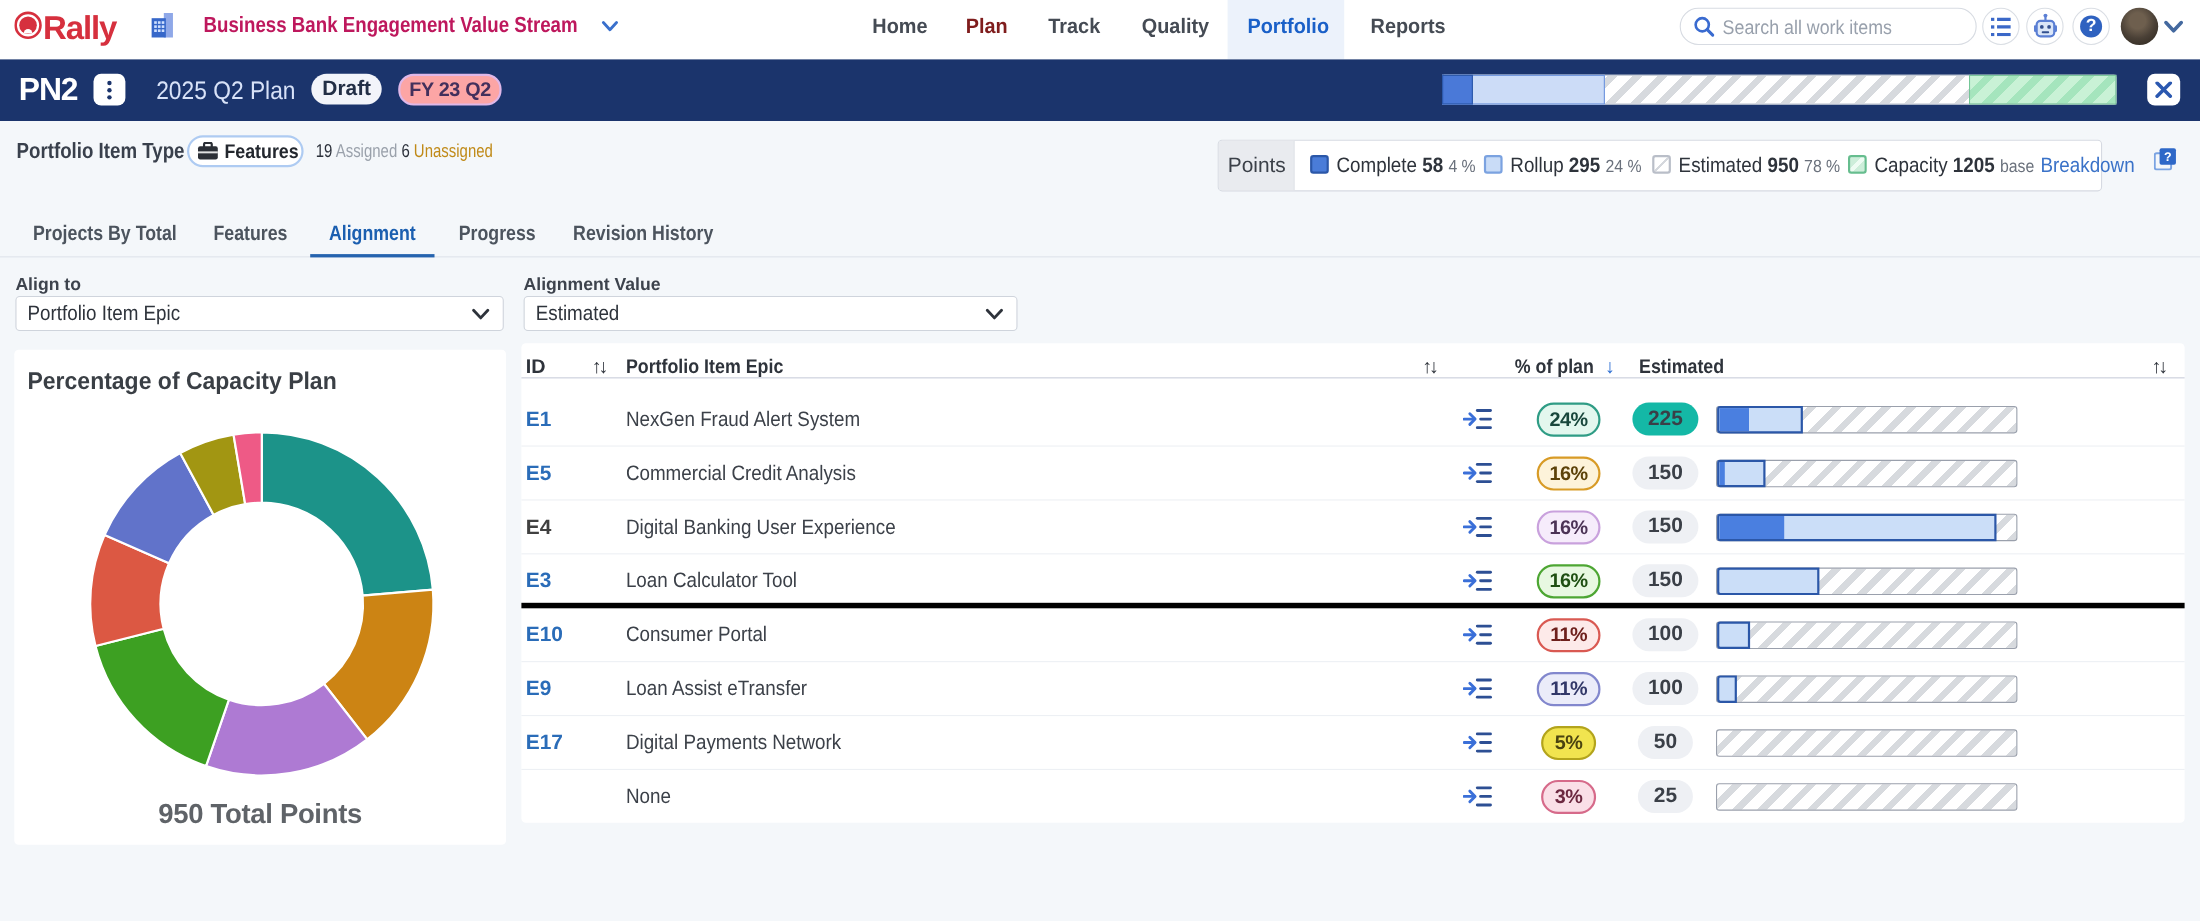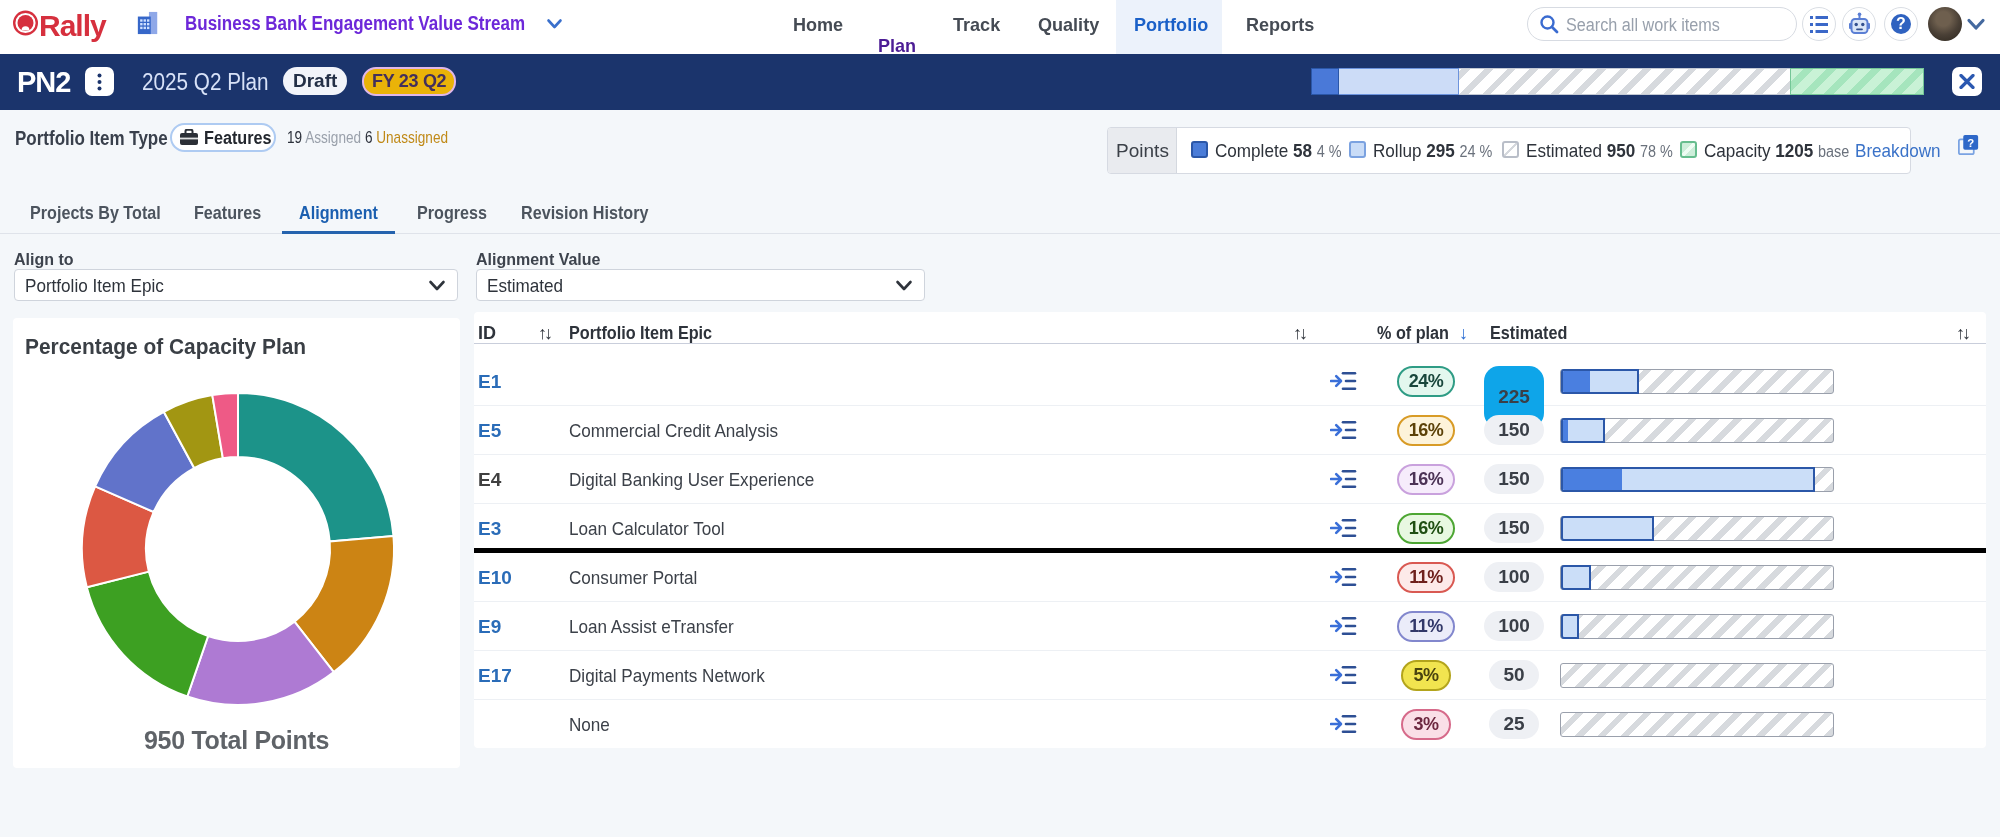--- a/index.html
+++ b/index.html
@@ -29,28 +29,28 @@
       <rect x="11.9" y="9" width="2.6" height="2.6"></rect>
   <rect x="4.5" y="13" width="2.6" height="2.6"></rect>
       <rect x="8.2" y="13" width="2.6" height="2.6"></rect>
       <rect x="11.9" y="13" width="2.6" height="2.6"></rect>
   <rect x="4.5" y="17" width="2.6" height="2.6"></rect>
       <rect x="8.2" y="17" width="2.6" height="2.6"></rect>
       <rect x="11.9" y="17" width="2.6" height="2.6"></rect>
  </g>
 </svg>
 
-<div class="abs" style="left:185px;top:12px;font-size:20px;font-weight:700;color:#6d28d9;"><span class="sx85">Business Bank Engagement Value Stream</span></div>
+<div class="abs" style="left:185px;top:12px;font-size:20px;font-weight:700;color:#be185d;"><span class="sx85">Business Bank Engagement Value Stream</span></div>
 <svg class="abs" style="left:546px;top:18px;" width="17" height="12" viewBox="0 0 17 12">
     <polyline points="2.5,2.5 8.5,9 14.5,2.5" fill="none" stroke="#3a70cc" stroke-width="2.6" stroke-linecap="round" stroke-linejoin="round"></polyline>
   </svg>
 
 <div class="abs" style="left:1116px;top:0;width:106px;height:54px;background:#ecf2fb;"></div>
 <div class="abs" style="left:793px;top:14px;font-size:19px;font-weight:700;color:#454b54;"><span class="sx95">Home</span></div>
-<div class="abs" style="left:878px;top:14px;font-size:19px;font-weight:700;color:#4c1d95;margin-top:21px;"><span class="sx95">Plan</span></div>
+<div class="abs" style="left:878px;top:14px;font-size:19px;font-weight:700;color:#7f1d1d;"><span class="sx95">Plan</span></div>
 <div class="abs" style="left:953px;top:14px;font-size:19px;font-weight:700;color:#454b54;"><span class="sx95">Track</span></div>
 <div class="abs" style="left:1038px;top:14px;font-size:19px;font-weight:700;color:#454b54;"><span class="sx95">Quality</span></div>
 <div class="abs" style="left:1134px;top:14px;font-size:19px;font-weight:700;color:#1a60c8;"><span class="sx95">Portfolio</span></div>
 <div class="abs" style="left:1246px;top:14px;font-size:19px;font-weight:700;color:#454b54;"><span class="sx95">Reports</span></div>
 
 <div class="abs" style="left:1527px;top:7px;width:270px;height:34px;border:1.5px solid #d7dbe2;border-radius:17px;background:#fff;"></div>
 <svg class="abs" style="left:1539px;top:14px;" width="20" height="20" viewBox="0 0 20 20">
     <circle cx="8.5" cy="8.5" r="6" fill="none" stroke="#3a6bd0" stroke-width="2.4"></circle>
     <line x1="13" y1="13" x2="18" y2="18" stroke="#3a6bd0" stroke-width="2.8" stroke-linecap="round"></line>
   </svg>
@@ -92,21 +92,21 @@
 <div class="abs" style="left:85px;top:67px;width:29px;height:29px;background:#fff;border-radius:7px;"></div>
 <svg class="abs" style="left:96px;top:73px;" width="7" height="18" viewBox="0 0 7 18">
     <g fill="#1b346c">
       <circle cx="3.5" cy="2.5" r="2"></circle>
       <circle cx="3.5" cy="9" r="2"></circle>
       <circle cx="3.5" cy="15.5" r="2"></circle>
     </g>
   </svg>
 <div class="abs" style="left:142px;top:69px;font-size:23px;color:#d8e2f8;"><span class="sx9">2025 Q2 Plan</span></div>
 <div class="abs" style="left:283px;top:67px;"><span style="display:inline-block;background:#f2f4fa;color:#232f46;border-radius:14px;font-size:19px;font-weight:700;padding:3px 10px;">Draft</span></div>
-<div class="abs" style="left:362px;top:67px;"><span style="display:inline-block;background:#eab308;border:2px solid #dfb7e8;color:#43305c;border-radius:14px;font-size:18px;font-weight:700;padding:2px 8px;letter-spacing:-0.3px;">FY 23 Q2</span></div>
+<div class="abs" style="left:362px;top:67px;"><span style="display:inline-block;background:#fca5a5;border:2px solid #dfb7e8;color:#43305c;border-radius:14px;font-size:18px;font-weight:700;padding:2px 8px;letter-spacing:-0.3px;">FY 23 Q2</span></div>
 
 <div class="abs" style="left:1311px;top:68px;width:613px;height:27px;background:#fff;border-radius:2px;">
  <div class="abs hatchgray" style="left:0;top:0;width:613px;height:27px;border:1px solid #c3c9d4;"></div>
  <div class="abs hatchgreen" style="left:479px;top:0;width:134px;height:27px;border:1px solid #74c697;"></div>
  <div class="abs" style="left:0;top:0;width:148px;height:27px;background:#ccdcf7;border:1px solid #6c93dd;"></div>
  <div class="abs" style="left:0;top:0;width:28px;height:27px;background:#4a79d8;border:1px solid #2b57a8;"></div>
 </div>
 <div class="abs" style="left:1952px;top:67px;width:30px;height:29px;background:#fff;border-radius:7px;"></div>
 <svg class="abs" style="left:1959px;top:74px;" width="16" height="15" viewBox="0 0 16 15">
     <g stroke="#2b58b0" stroke-width="3.2" stroke-linecap="round">
@@ -183,33 +183,34 @@
  <div class="abs" style="left:4px;top:11px;font-size:18px;font-weight:700;color:#2e333b;">ID</div>
  <div class="abs" style="left:64px;top:11px;font-size:18px;color:#2e333b;letter-spacing:-3px;">↑↓</div>
  <div class="abs" style="left:95px;top:11px;font-size:18px;font-weight:700;color:#2e333b;"><span class="sx9">Portfolio Item Epic</span></div>
  <div class="abs" style="left:819px;top:11px;font-size:18px;color:#2e333b;letter-spacing:-3px;">↑↓</div>
  <div class="abs" style="left:903px;top:11px;font-size:18px;font-weight:700;color:#2e333b;"><span class="sx9">% of plan</span></div>
  <div class="abs" style="left:985px;top:11px;font-size:18px;color:#2a6cd2;">↓</div>
  <div class="abs" style="left:1016px;top:11px;font-size:18px;font-weight:700;color:#2e333b;"><span class="sx9">Estimated</span></div>
  <div class="abs" style="left:1482px;top:11px;font-size:18px;color:#2e333b;letter-spacing:-3px;">↑↓</div>
 <div class="abs" style="left:0;top:44.5px;width:1512px;height:49px;border-bottom:1px solid #edf0f4;">
   <div class="abs" style="left:4px;top:0;height:49px;line-height:49px;font-weight:700;color:#2a6cb8;font-size:19px;">E1</div>
+  <div class="abs" style="left:95px;top:0;height:49px;line-height:49px;color:#3c4149;font-size:19px;"><span class="sx9">NexGen Fraud Alert System</span></div>
   <div class="abs" style="left:856px;top:13px;"><svg width="27" height="22" viewBox="0 0 27 22">
  <g stroke="#2d4f94" stroke-width="2.6" stroke-linecap="round">
   <line x1="13" y1="3.2" x2="25" y2="3.2"></line>
   <line x1="16" y1="11" x2="25" y2="11"></line>
   <line x1="13" y1="18.8" x2="25" y2="18.8"></line>
  </g>
  <g stroke="#3a6fd8" stroke-width="2.6" stroke-linecap="round" fill="none">
   <line x1="1" y1="11" x2="10" y2="11"></line>
   <polyline points="6.2,6.2 11,11 6.2,15.8" stroke-linejoin="round"></polyline>
  </g>
 </svg></div>
   <div class="abs" style="left:906px;top:9px;width:92px;text-align:center;"><span style="display:inline-block;background:#e3f7ee;border:2px solid #2f9c85;color:#19473c;border-radius:16px;font-size:18px;font-weight:700;padding:3px 10px;letter-spacing:-0.5px;">24%</span></div>
-  <div class="abs" style="left:994px;top:9px;width:92px;text-align:center;"><span style="display:inline-block;background:#0ea5e9;border-radius:15px;font-size:19px;font-weight:700;color:#3a3f47;padding:20px 14px;">225</span></div>
+  <div class="abs" style="left:994px;top:9px;width:92px;text-align:center;"><span style="display:inline-block;background:#14b8a6;border-radius:15px;font-size:19px;font-weight:700;color:#3a3f47;padding:4px 14px;">225</span></div>
   <div class="abs hatchgray" style="left:1086px;top:12px;width:274px;height:25px;border:1px solid #9aa0ac;border-radius:3px;box-sizing:border-box;">
         <div style="position:absolute;left:0;top:-1px;bottom:-1px;width:78px;background:#cbdef8;border:2px solid #2b57a8;border-radius:3px 0 0 3px;box-sizing:border-box;overflow:hidden;">
           <div style="position:absolute;left:0;top:0;bottom:0;width:27px;background:#4a7fe0;"></div>
         </div>
       </div>
 </div>
 <div class="abs" style="left:0;top:93.5px;width:1512px;height:49px;border-bottom:1px solid #edf0f4;">
   <div class="abs" style="left:4px;top:0;height:49px;line-height:49px;font-weight:700;color:#2a6cb8;font-size:19px;">E5</div>
   <div class="abs" style="left:95px;top:0;height:49px;line-height:49px;color:#3c4149;font-size:19px;"><span class="sx9">Commercial Credit Analysis</span></div>
   <div class="abs" style="left:856px;top:13px;"><svg width="27" height="22" viewBox="0 0 27 22">

